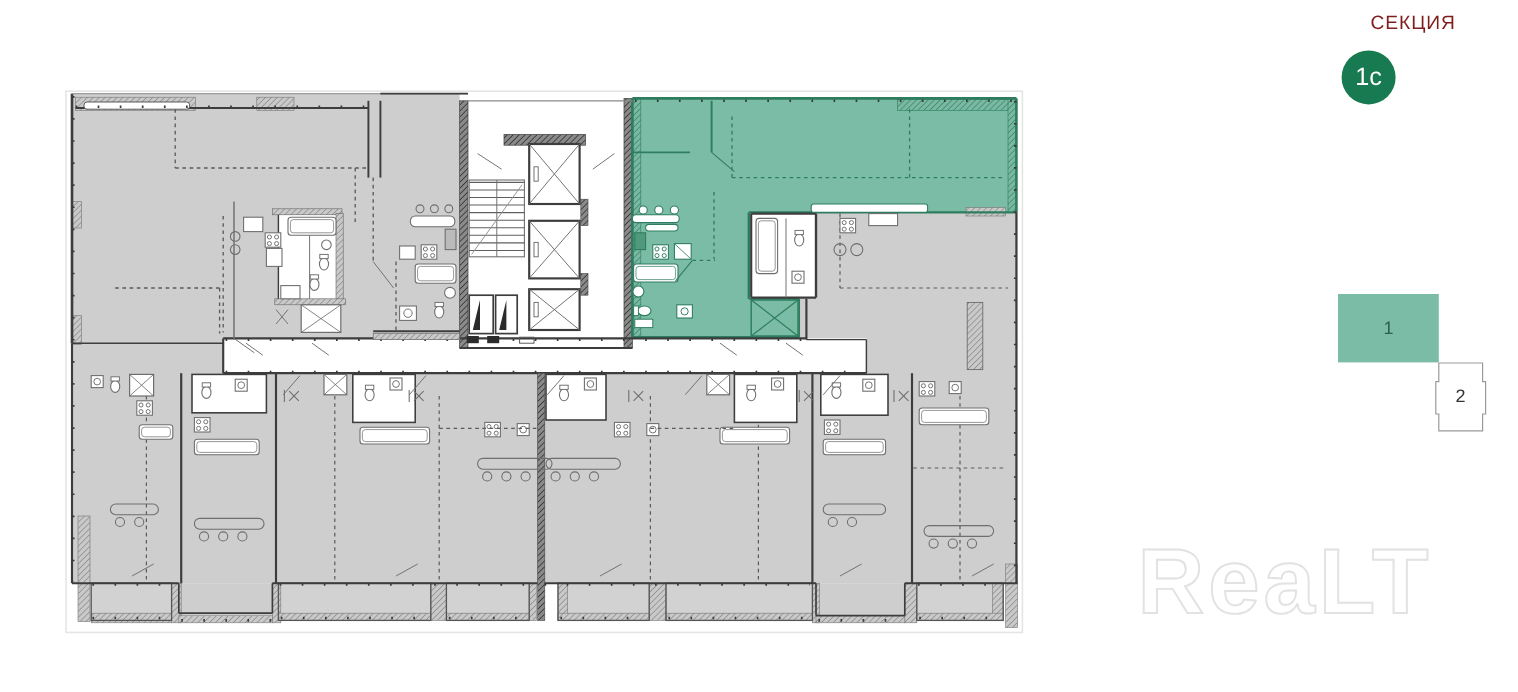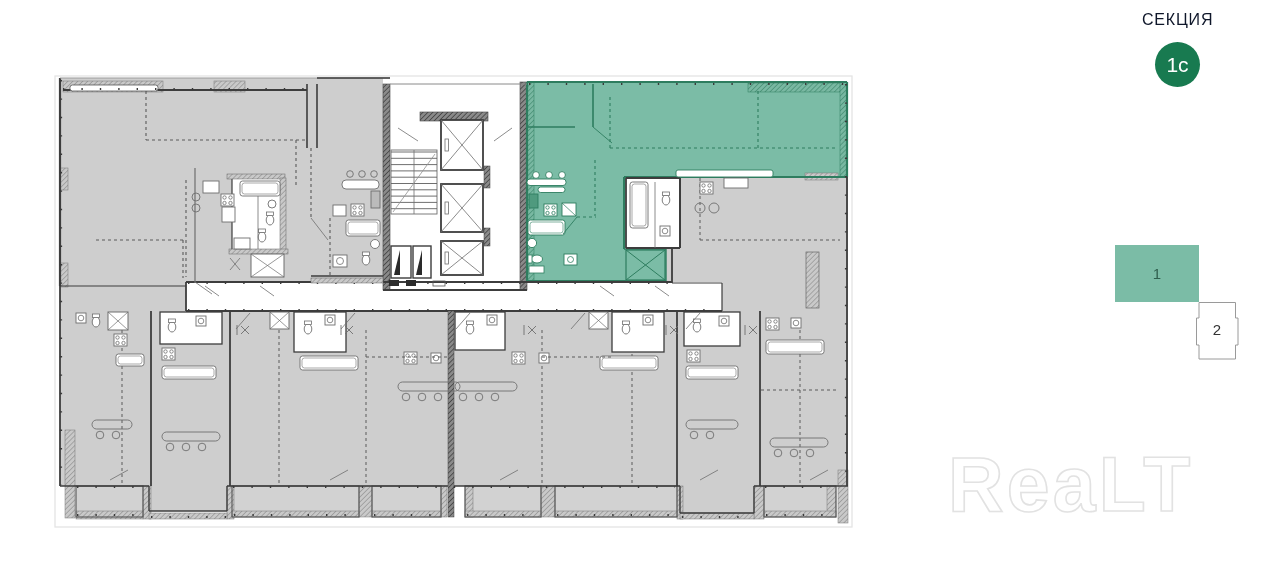--- a/index.html
+++ b/index.html
@@ -1,17 +1,17 @@
 <!DOCTYPE html>
 <html><head><meta charset="utf-8">
 <style>
 html,body{margin:0;padding:0;background:#fff;}
 body{width:1265px;height:577px;font-family:"Liberation Sans",sans-serif;position:relative;overflow:hidden;}
-.sec{position:absolute;left:1142px;top:11px;font-size:16px;letter-spacing:0.8px;color:#0f172a;}
-.badge{position:absolute;left:1155px;top:42px;width:45px;height:45px;border-radius:50%;background:#187a50;color:#fff;
+.sec{position:absolute;left:1142px;top:11px;font-size:16px;letter-spacing:0.8px;color:#7f1d1d;}
+.badge{position:absolute;left:1118px;top:42px;width:45px;height:45px;border-radius:50%;background:#187a50;color:#fff;
  font-size:21px;display:flex;align-items:center;justify-content:center;}
 .mini1{position:absolute;left:1115px;top:245px;width:84px;height:57px;background:#7bbca6;color:#2f5f4e;
  font-size:15px;display:flex;align-items:center;justify-content:center;}
 .wm{position:absolute;left:946px;top:437px;}
 </style></head>
 <body>
 <svg width="1265" height="577" viewBox="0 0 1265 577" style="position:absolute;left:0;top:0">
 <defs>
 <pattern id="hat" width="3.5" height="3.5" patternUnits="userSpaceOnUse" patternTransform="rotate(45)">
  <rect width="3.5" height="3.5" fill="#c9c9c9"></rect>

